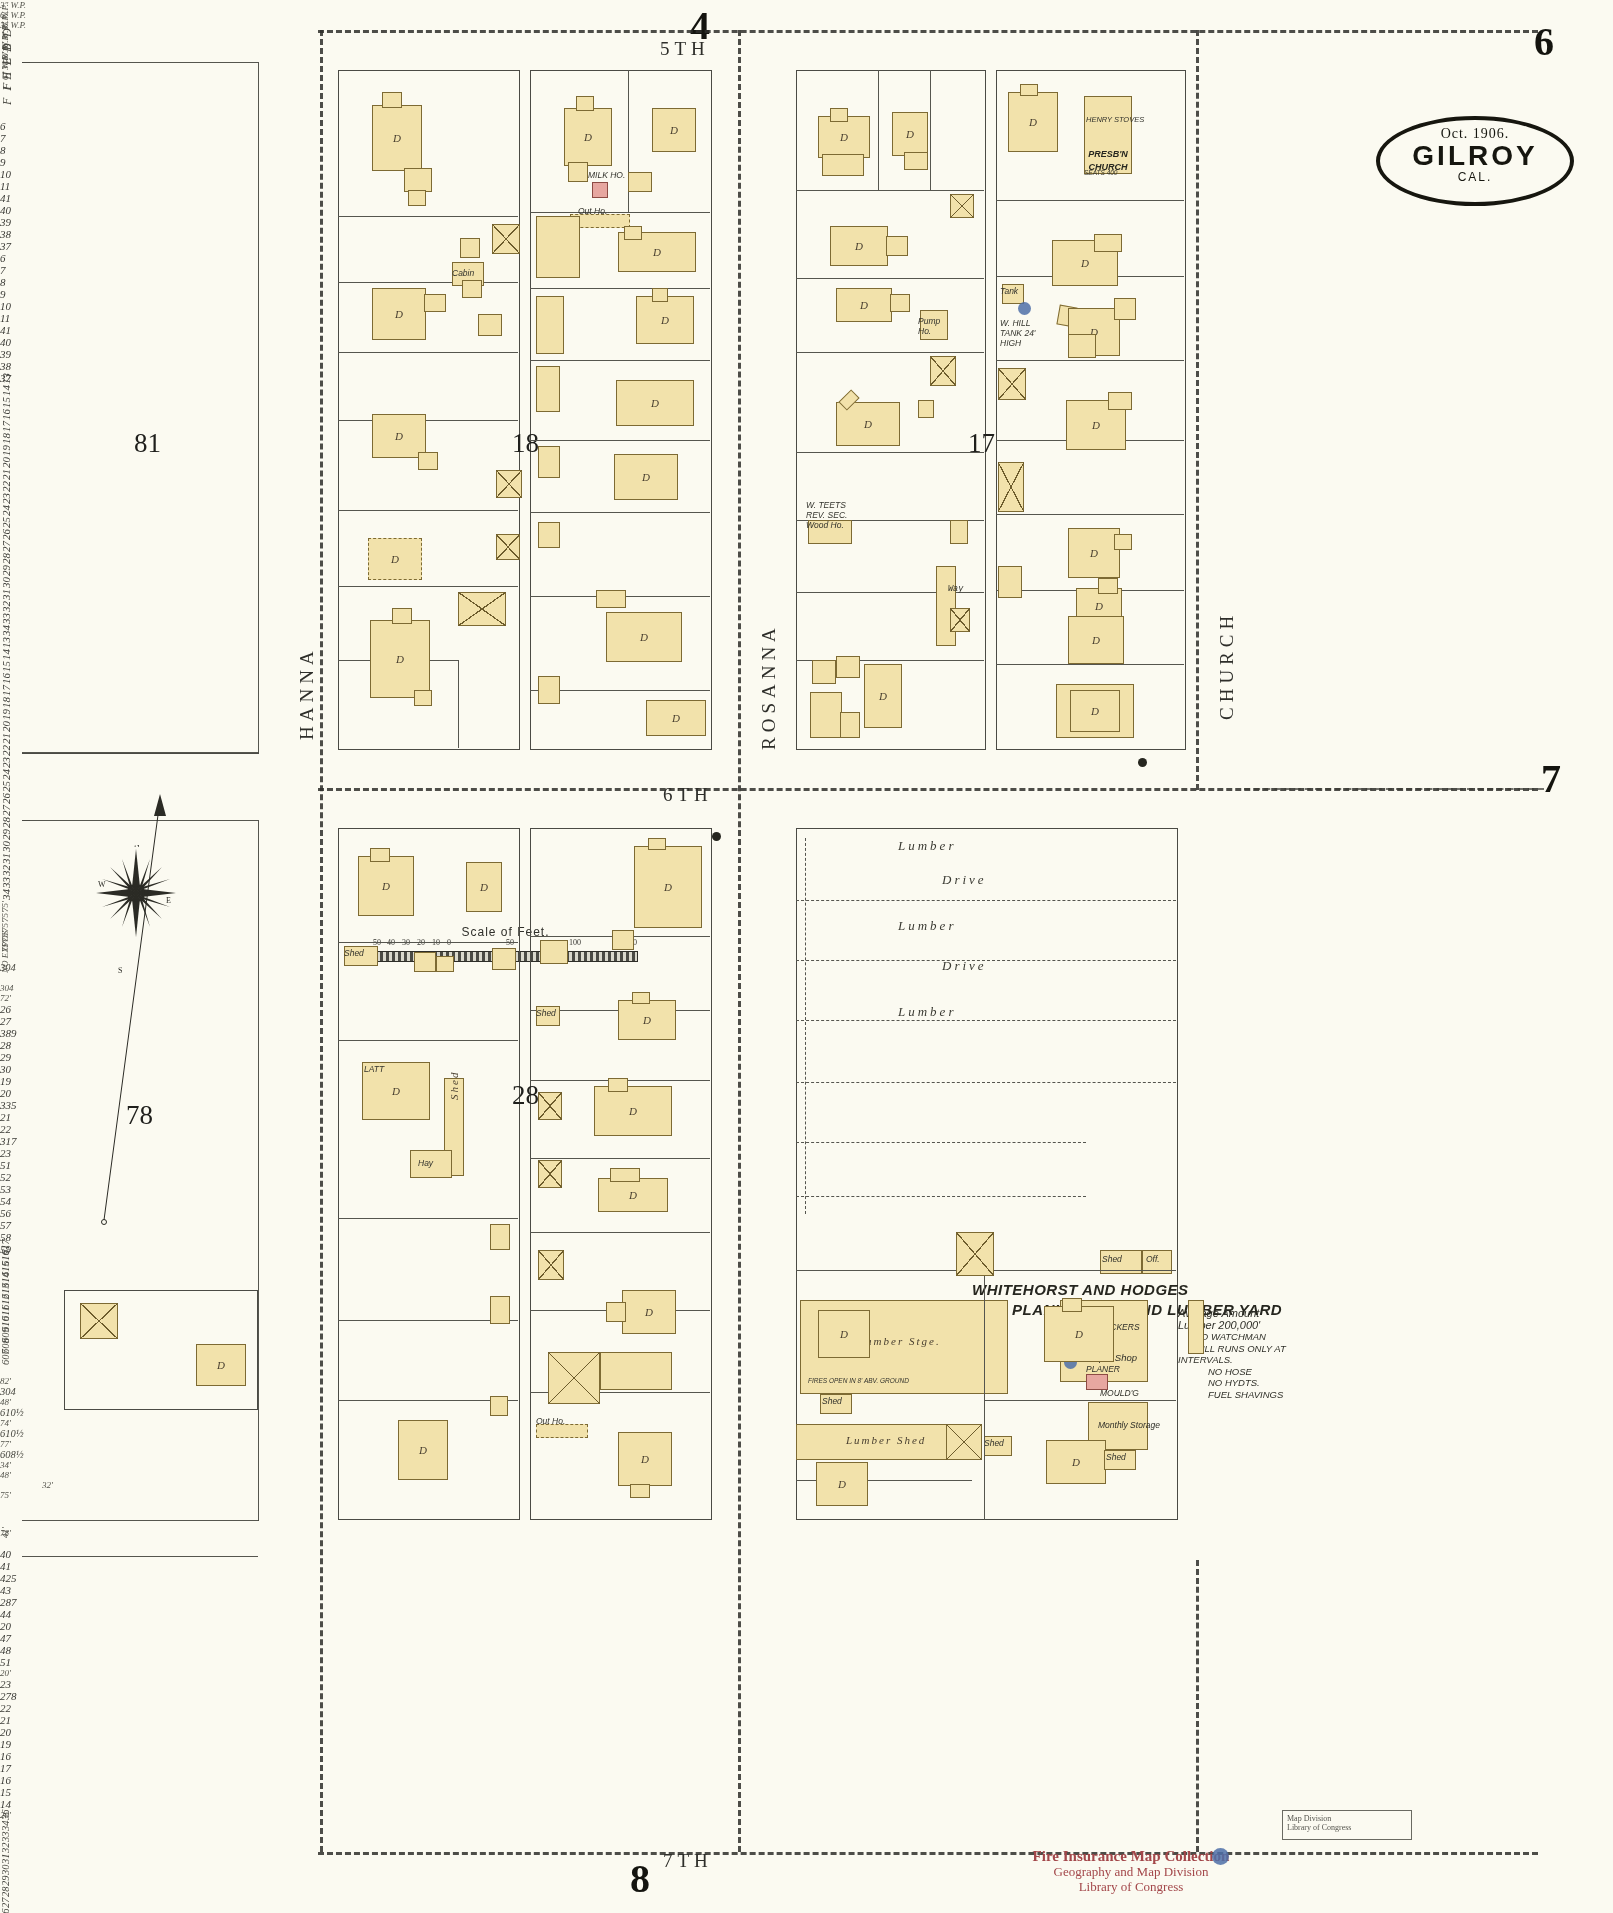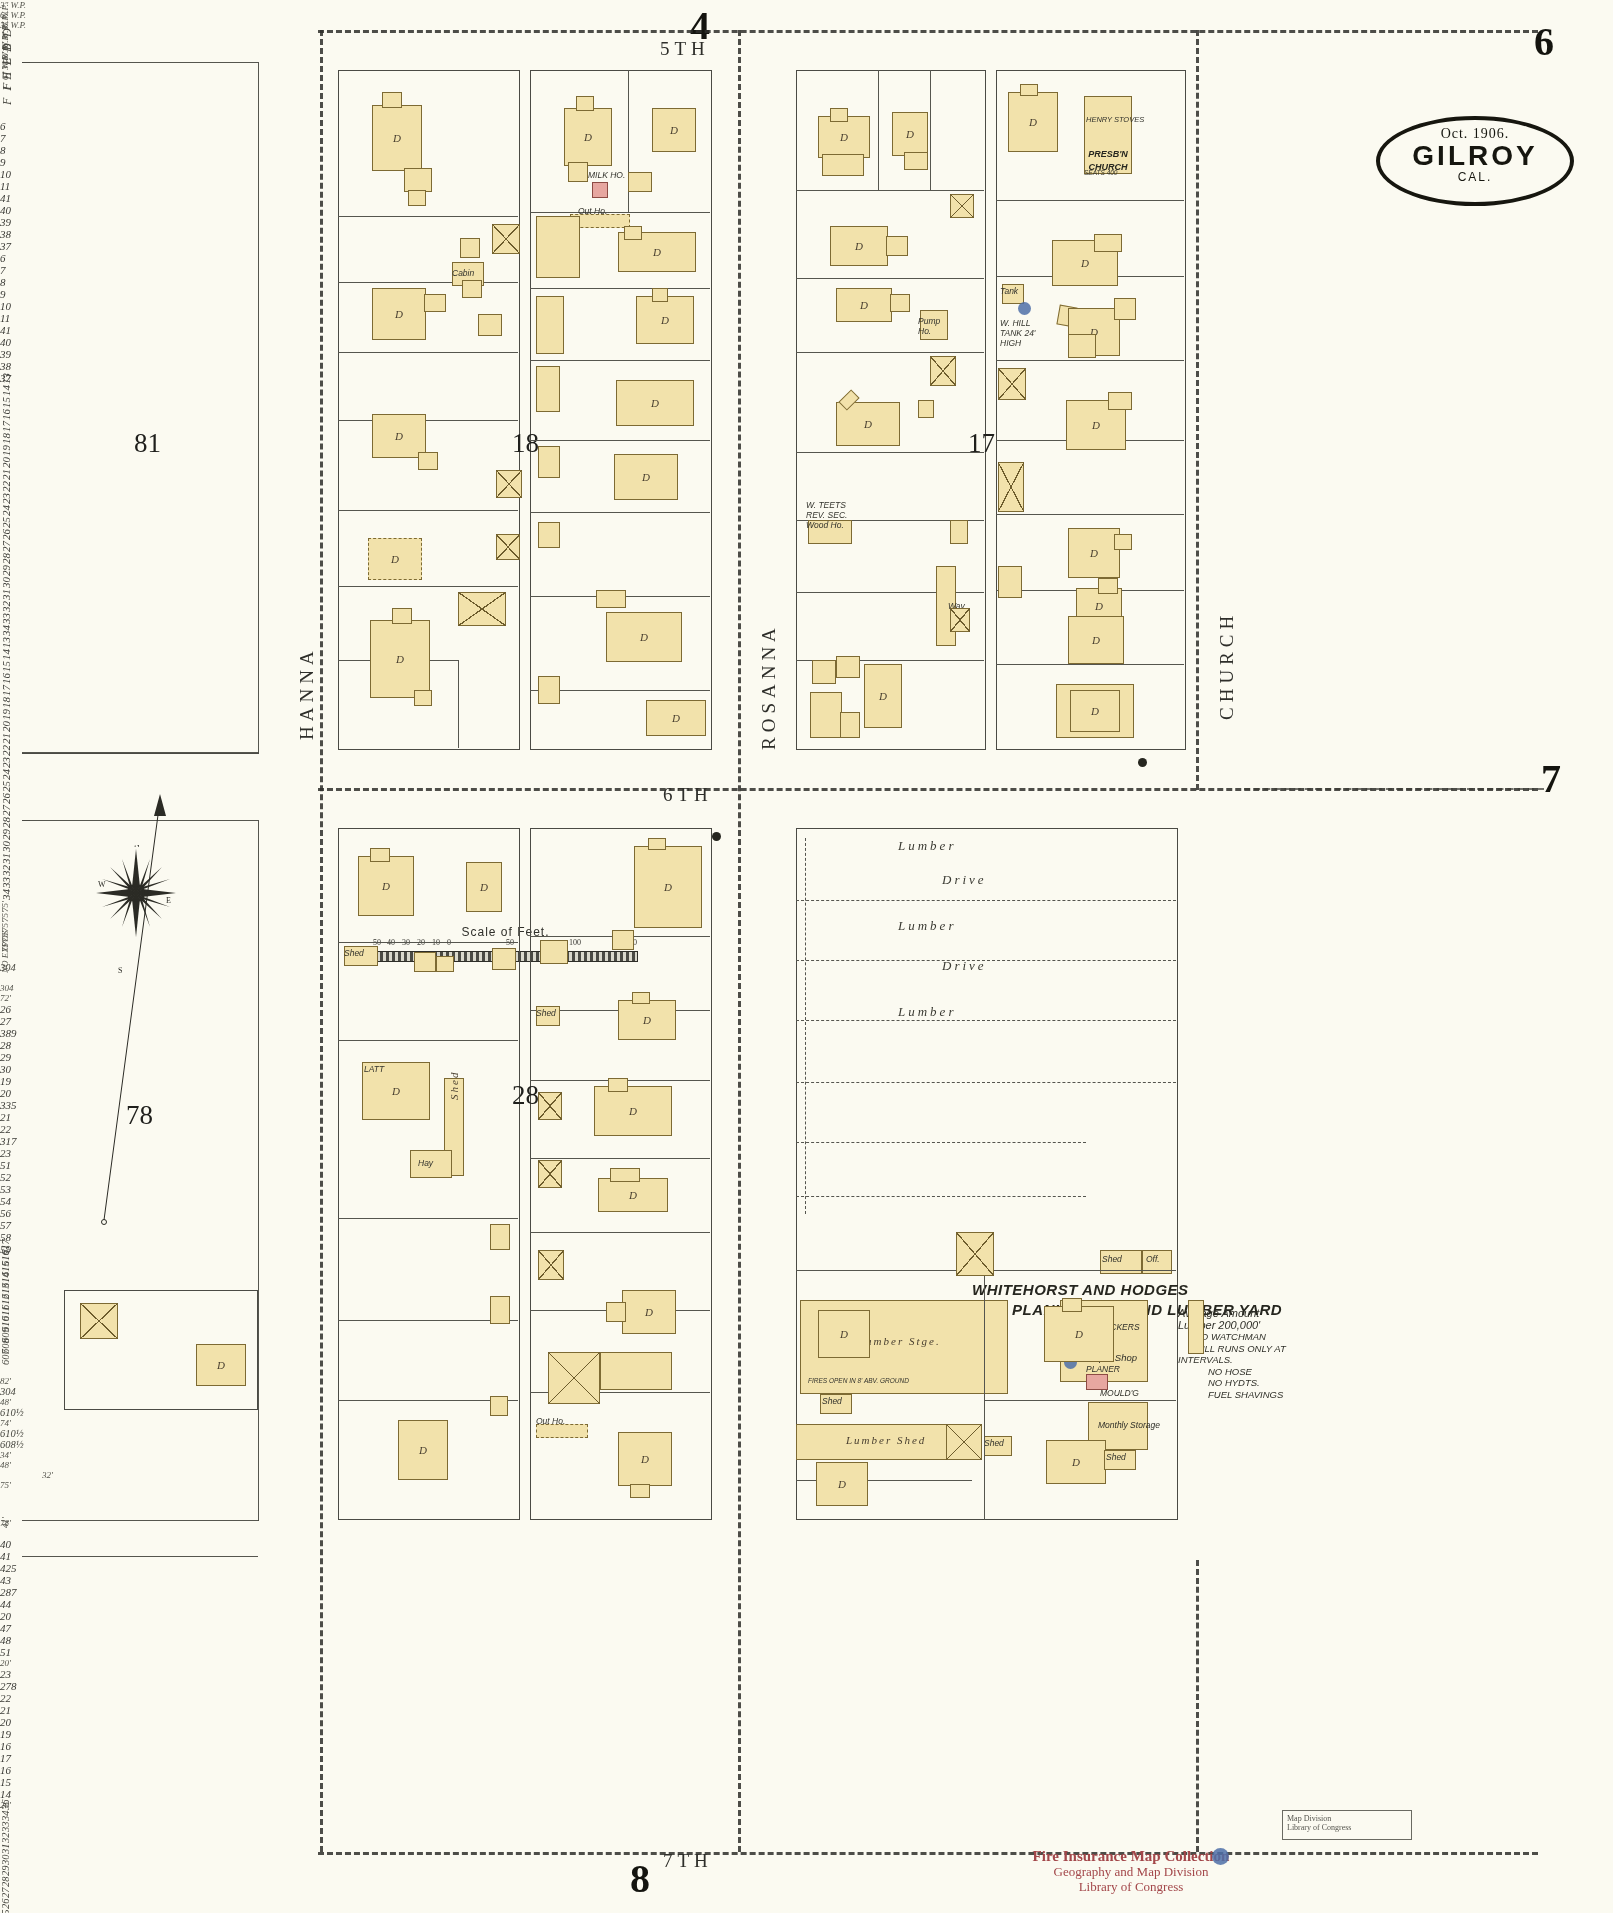--- a/index.html
+++ b/index.html
@@ -382,20 +382,21 @@
 
   <div class="bldg d" style="left:372px;top:414px;width:52px;height:42px;"></div>
   <div class="bldg" style="left:418px;top:452px;width:18px;height:16px;"></div>
   <div class="bldg x" style="left:496px;top:470px;width:24px;height:26px;"></div>
   <div class="lot" style="left:478px;top:478px;">610½</div>
   <div class="dim" style="left:386px;top:486px;">74'</div>
 
   <div class="bldg d" style="left:368px;top:538px;width:52px;height:40px;border-style:dashed;"></div>
   <div class="bldg x" style="left:496px;top:534px;width:22px;height:24px;"></div>
   <div class="lot" style="left:474px;top:542px;">610½</div>
+  <div class="dim" style="left:430px;top:578px;">77'</div>
 
   <div class="bldg x" style="left:458px;top:592px;width:46px;height:32px;"></div>
   <div class="lot" style="left:474px;top:624px;">608½</div>
   <div class="bldg d" style="left:370px;top:620px;width:58px;height:76px;"></div>
   <div class="bldg" style="left:392px;top:608px;width:18px;height:14px;"></div>
   <div class="bldg" style="left:414px;top:690px;width:16px;height:14px;"></div>
   <div class="dim" style="left:434px;top:624px;">34'</div>
 
   <div class="bldg d" style="left:564px;top:108px;width:46px;height:56px;"></div>
   <div class="bldg" style="left:576px;top:96px;width:16px;height:13px;"></div>
@@ -526,21 +527,21 @@
   <div class="bldg d" style="left:836px;top:402px;width:62px;height:42px;"></div>
   <div class="bldg" style="left:840px;top:394px;width:16px;height:10px;transform:rotate(-45deg);"></div>
   <div class="bldg" style="left:918px;top:400px;width:14px;height:16px;"></div>
   <div class="bldg x" style="left:930px;top:356px;width:24px;height:28px;"></div>
 
   <div class="bldg" style="left:808px;top:520px;width:42px;height:22px;"></div>
   <div class="note" style="left:806px;top:500px;">W. TEETS<br>REV. SEC.<br>Wood Ho.</div>
   <div class="bldg" style="left:950px;top:520px;width:16px;height:22px;"></div>
 
   <div class="bldg" style="left:936px;top:566px;width:18px;height:78px;"></div>
-  <div class="note" style="left:948px;top:601px;">Way</div>
+  <div class="note" style="left:948px;top:584px;font-family:Liberation Mono, monospace;">Way</div>
 
   <div class="bldg x" style="left:950px;top:608px;width:18px;height:22px;"></div>
 
   <div class="bldg" style="left:812px;top:660px;width:22px;height:22px;"></div>
   <div class="bldg" style="left:836px;top:656px;width:22px;height:20px;"></div>
   <div class="bldg d" style="left:864px;top:664px;width:36px;height:62px;"></div>
   <div class="bldg" style="left:810px;top:692px;width:30px;height:44px;"></div>
   <div class="bldg" style="left:840px;top:712px;width:18px;height:24px;"></div>
 
   <div class="dimv" style="left:794px;top:680px;">24'</div>

